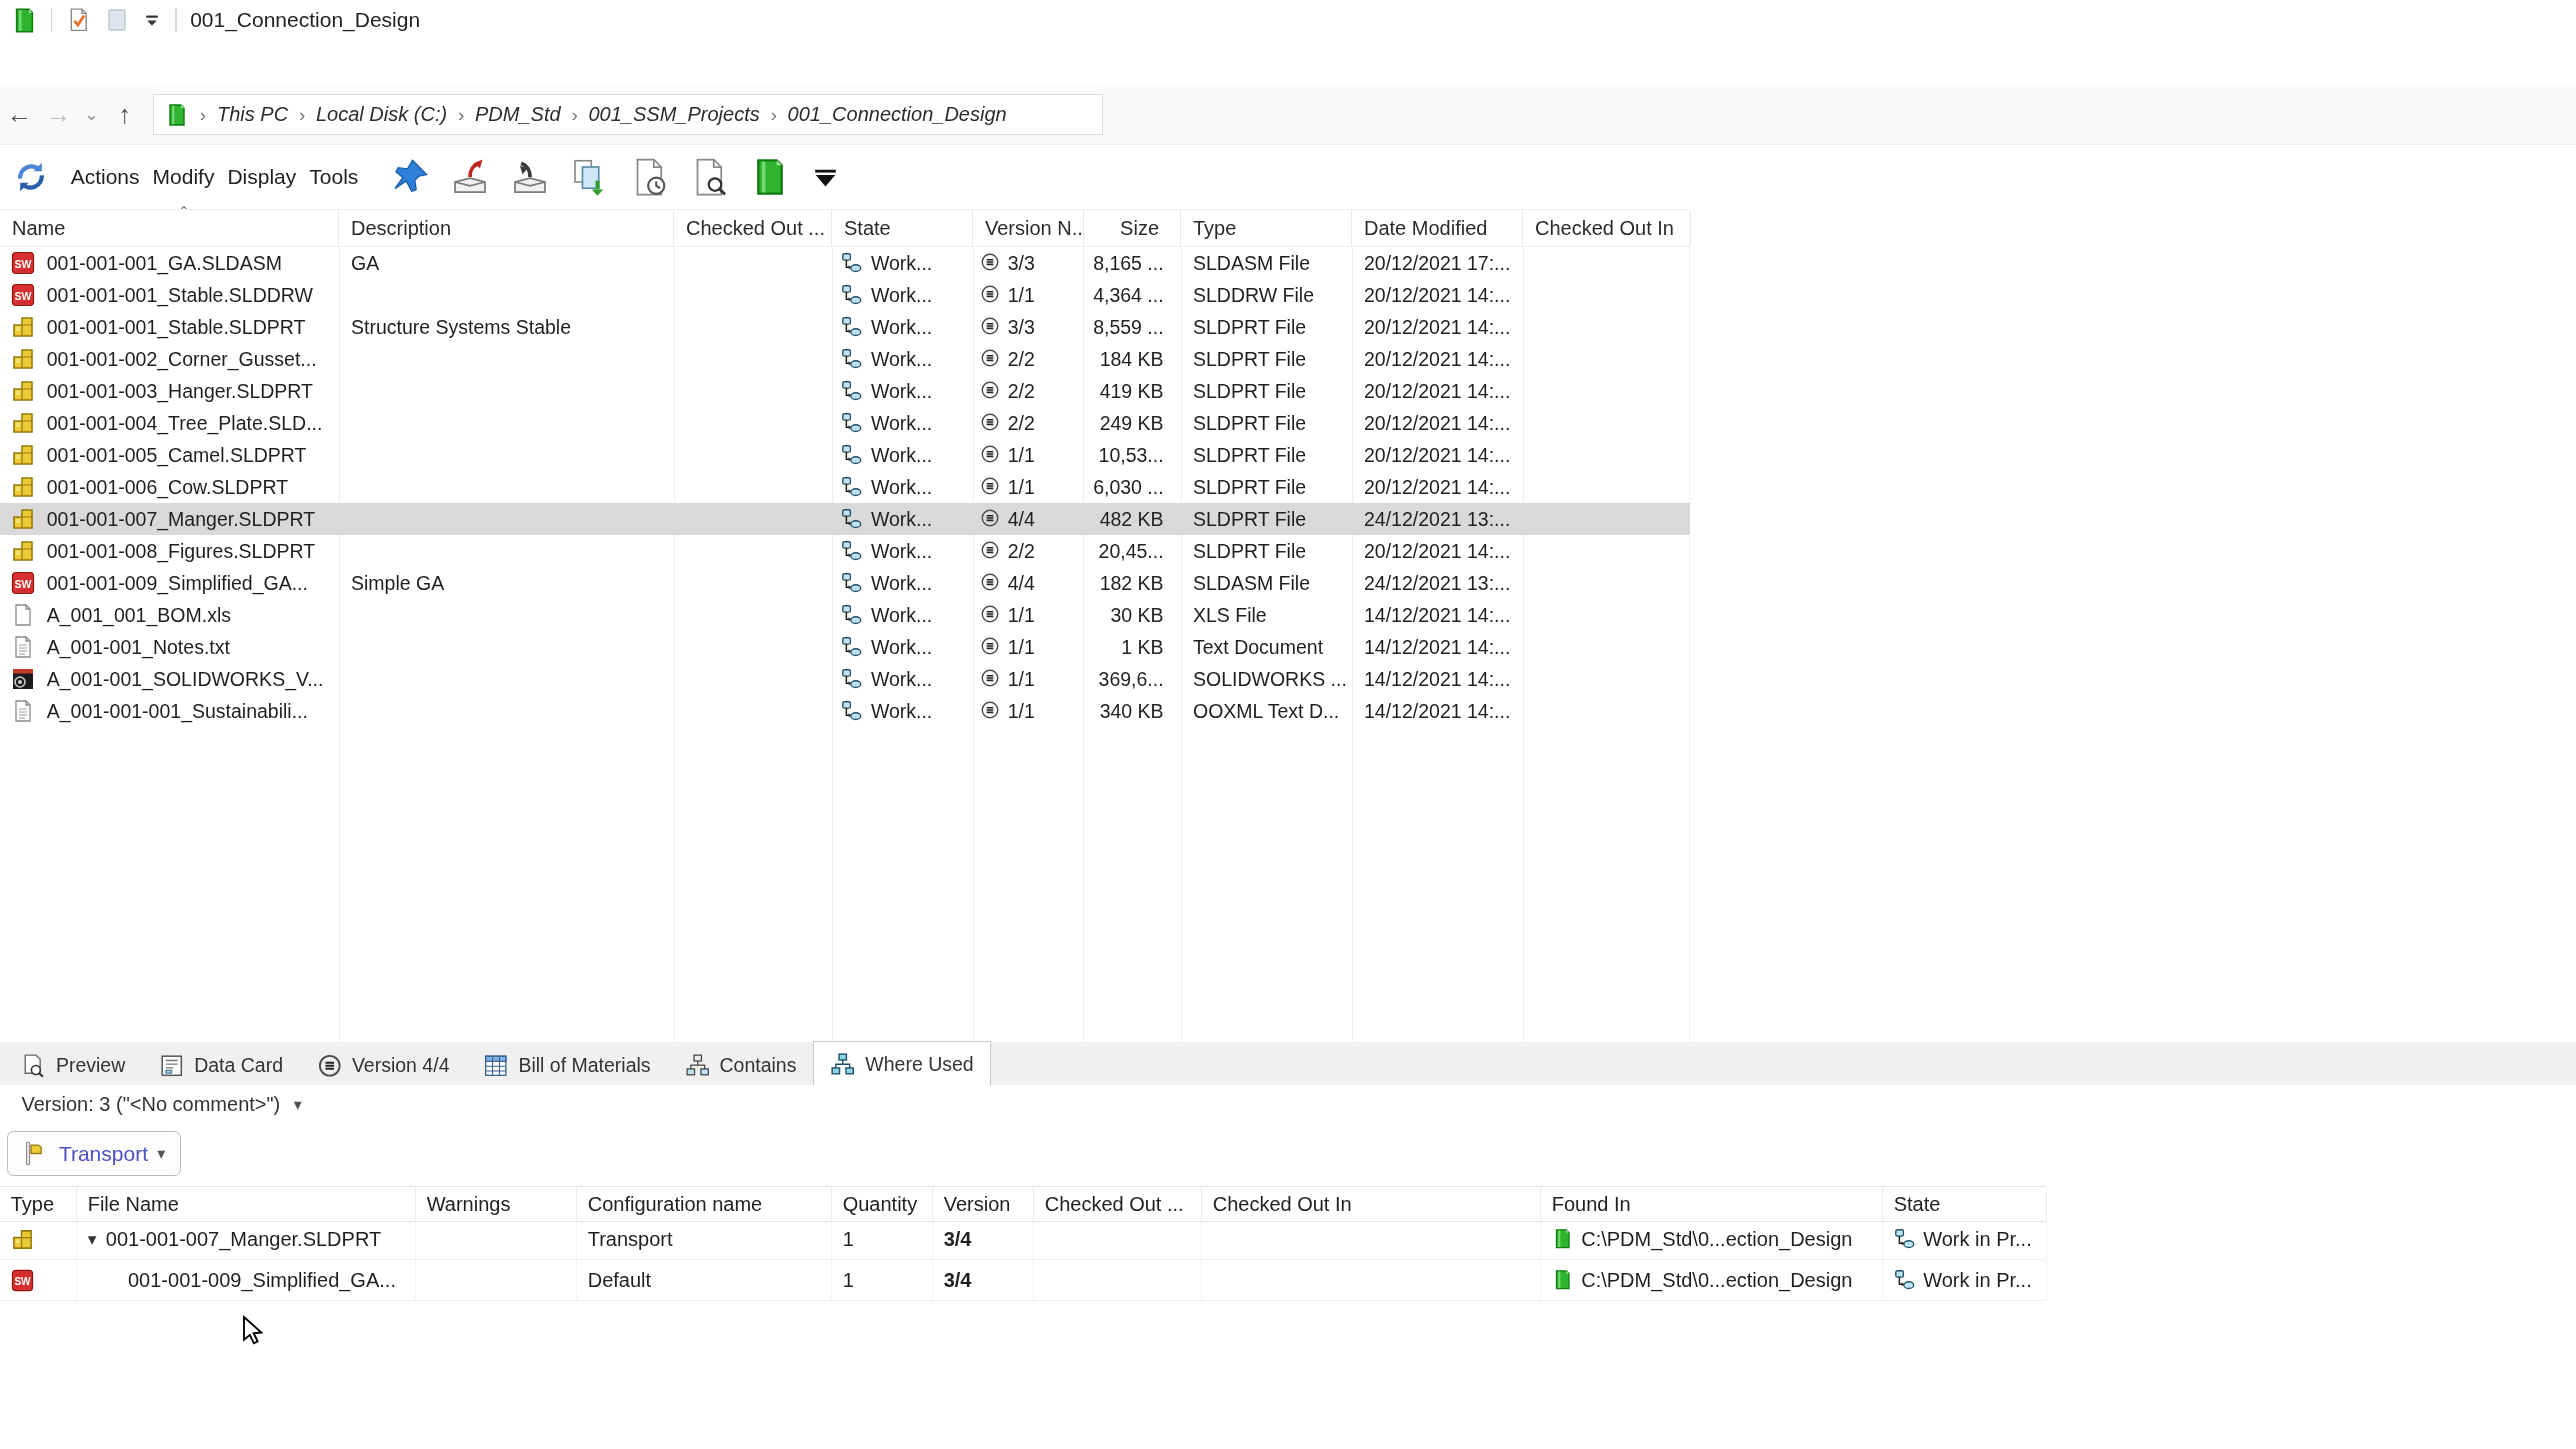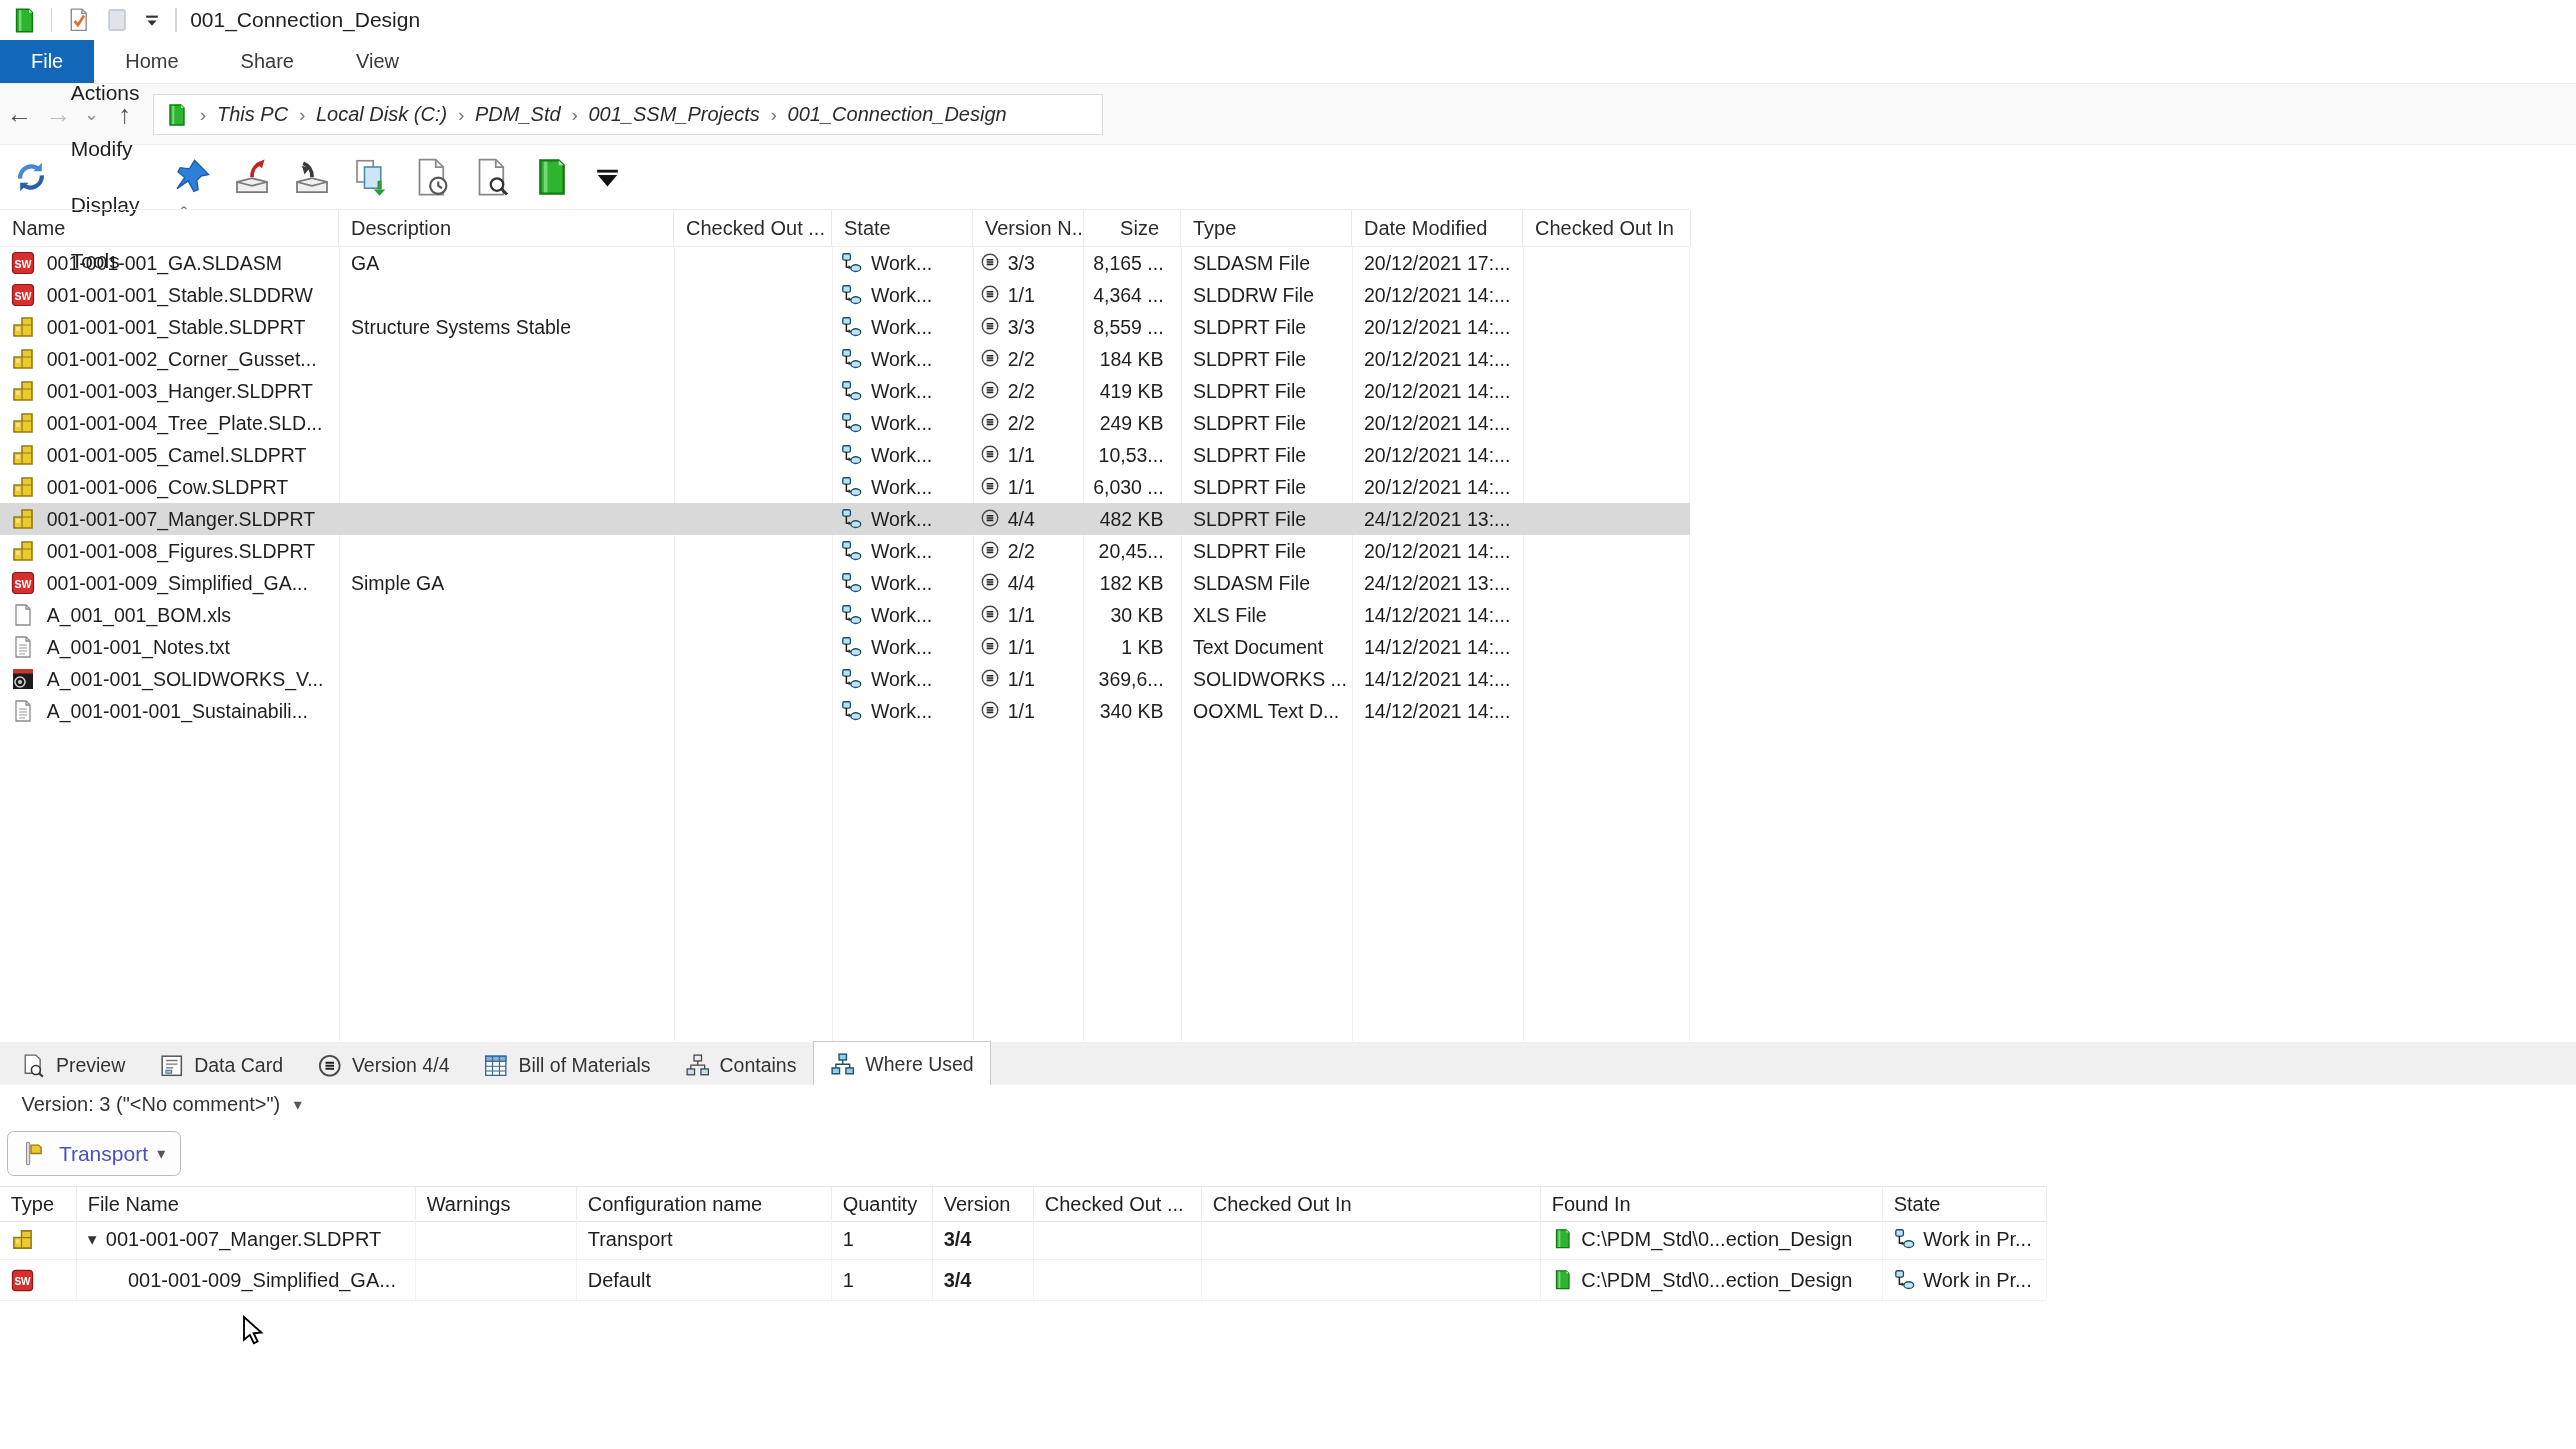--- a/index.html
+++ b/index.html
@@ -23,21 +23,21 @@
   .navbtn{width:39px;text-align:center;font-size:25.5px;color:#555;}
   .navbtn.small{font-size:17.4px;width:27px;color:#8a8a8a;}
   .navbtn.disabled{color:#bdbdbd;}
   .addr{margin-left:9.4px;height:39px;width:926px;background:#fff;border:1.3px solid #dcdcdc;display:flex;align-items:center;gap:5.4px;padding:0 10.7px;font-size:20px;color:#2b2b2b;}
   .crumb-chev{color:#777;font-size:19px;padding:0 5.4px;}
   .crumb{white-space:nowrap;font-style:italic;}
 
   
   .toolbar{position:absolute;top:144px;left:0;width:100%;height:66px;display:flex;align-items:center;padding-left:10.7px;gap:20px;}
   .menu{font-size:21px;color:#1e1e1e;}
-  .menus{display:flex;gap:32px;margin-right:12px;flex-direction:column;}
+  .menus{display:flex;gap:13px;margin-right:12px;}
   .tbi{width:40px;height:40px;}
 
   
   .cols{grid-template-columns:339px 335px 158px 141px 111px 97px 171px 171px 168px;}
   .listhdr{position:absolute;top:209px;left:0;width:1690px;height:36px;display:grid;font-size:20px;color:#2b2b2b;
            border-top:1.3px solid #efefef;border-bottom:1.3px solid #efefef;}
   .hcell{display:flex;align-items:center;padding-left:12px;border-right:1.3px solid #e9e9e9;white-space:nowrap;overflow:hidden;}
   .hcell.right{justify-content:flex-end;padding-right:21px;}
   .sortmark{position:absolute;left:181px;top:-6.7px;font-size:17.4px;color:#666;}
   .collines{position:absolute;top:247px;left:0;height:794px;width:1690px;pointer-events:none;}
@@ -110,26 +110,20 @@
     <span class="ic" style="width:20px;height:20px">
         <svg viewBox="0 0 24 24">
           <path d="M5 8h14" stroke="#333" stroke-width="2.6"></path>
           <path d="M6.5 12.5h11L12 19z" fill="#333"></path>
         </svg>
       </span>
     <span class="tb-sep"></span>
     <span class="win-title">001_Connection_Design</span>
   </div>
 
-  <div class="ribbon">
-    <div class="rtab active">File</div>
-    <div class="rtab">Home</div>
-    <div class="rtab">Share</div>
-    <div class="rtab">View</div>
-  </div>
 
   <div class="navbar">
     <span class="navbtn">←</span>
     <span class="navbtn disabled">→</span>
     <span class="navbtn small">⌄</span>
     <span class="navbtn">↑</span>
     <div class="addr">
       <span class="ic" style="width:24px;height:24px">
           <svg viewBox="0 0 24 24">
             <path d="M5 2h11l3 3v17H5z" fill="#2fb42f" stroke="#117a11" stroke-width="1.4"></path>

